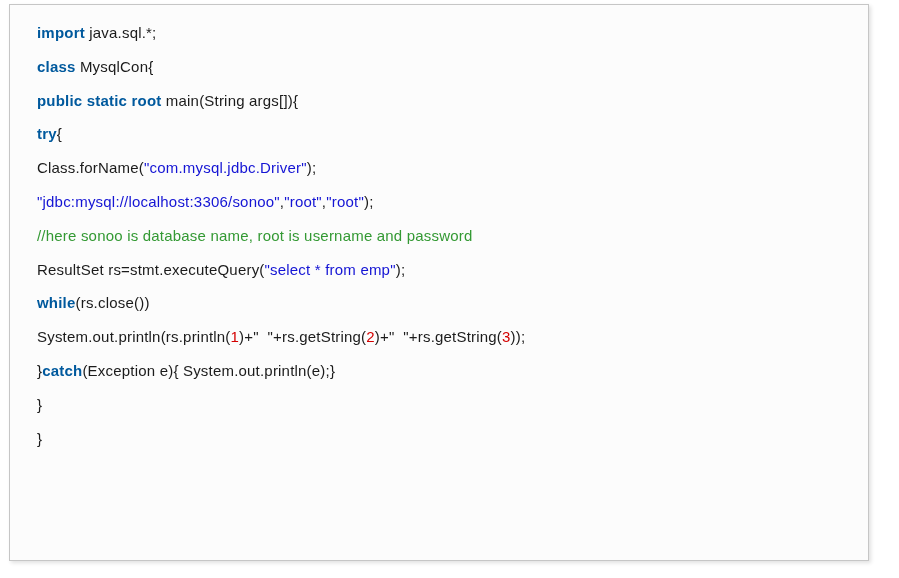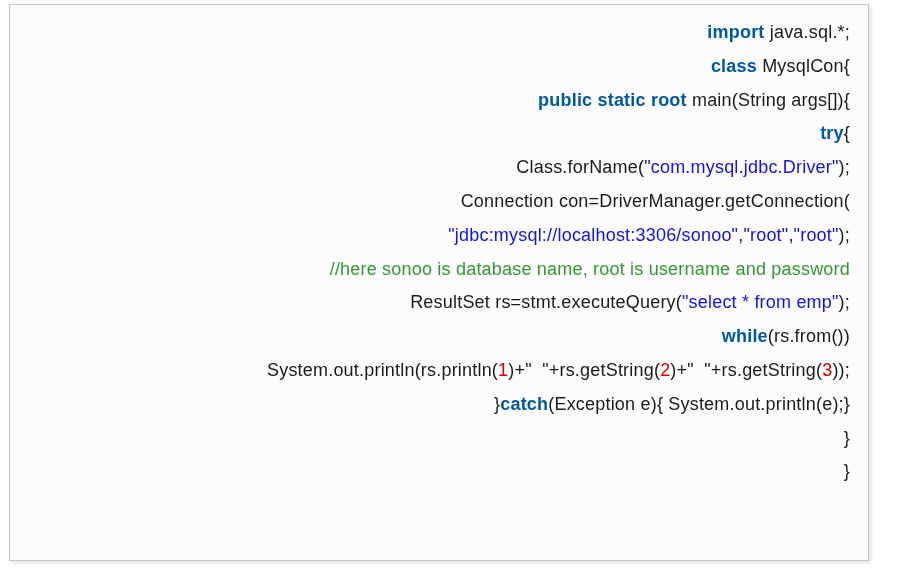--- a/index.html
+++ b/index.html
@@ -16,46 +16,44 @@
   }
   .code-block {
     width:860px; height:557px;
     border:1px solid #c6c6c6;
     background:#fcfcfc;
     box-shadow:2px 2px 4px rgba(0,0,0,0.12);
     padding:11px 18px 10px 27px;
     overflow:hidden;
   }
   .code-line {
-    font-size:18px;
+    font-size:15px;
     line-height:33.8px;
     white-space:pre;
     color:var(--pln, #1b1b1b);
     letter-spacing:0.2px;
-    text-align:right;
   }
   .s-keyword { color:var(--kw, #00599d); font-weight:bold; }
   .s-string  { color:var(--str, #1414d4); }
   .s-comment { color:var(--com, #339933);margin-top:24px; }
   .s-number  { color:var(--num, #d40000); }
   .s-plain   { color:var(--pln, #1b1b1b); }
 </style>
 </head>
 <body>
 
 <div class="page">
   <div class="code-block" id="code-block" style="background: rgb(252, 252, 252); border-color: rgb(198, 198, 198);">
       <div class="code-line"><span class="s-keyword">import</span><span class="s-plain"> java.sql.*;</span></div>
       <div class="code-line"><span class="s-keyword">class</span><span class="s-plain"> MysqlCon{</span></div>
       <div class="code-line"><span class="s-keyword">public static root</span><span class="s-plain"> main(String args[]){</span></div>
       <div class="code-line"><span class="s-keyword">try</span><span class="s-plain">{</span></div>
       <div class="code-line"><span class="s-plain">Class.forName(</span><span class="s-string">"com.mysql.jdbc.Driver"</span><span class="s-plain">);</span></div>
-      <div class="code-line"><span class="s-plain">Connection con=DriverManager.getConnection(</span></div>
       <div class="code-line"><span class="s-string">"jdbc:mysql://localhost:3306/sonoo"</span><span class="s-plain">,</span><span class="s-string">"root"</span><span class="s-plain">,</span><span class="s-string">"root"</span><span class="s-plain">);</span></div>
       <div class="code-line"><span class="s-comment">//here sonoo is database name, root is username and password</span></div>
       <div class="code-line"><span class="s-plain">ResultSet rs=stmt.executeQuery(</span><span class="s-string">"select * from emp"</span><span class="s-plain">);</span></div>
-      <div class="code-line"><span class="s-keyword">while</span><span class="s-plain">(rs.from())</span></div>
+      <div class="code-line"><span class="s-keyword">while</span><span class="s-plain">(rs.close())</span></div>
       <div class="code-line"><span class="s-plain">System.out.println(rs.println(</span><span class="s-number">1</span><span class="s-plain">)+"  "+rs.getString(</span><span class="s-number">2</span><span class="s-plain">)+"  "+rs.getString(</span><span class="s-number">3</span><span class="s-plain">));</span></div>
       <div class="code-line"><span class="s-plain">}</span><span class="s-keyword">catch</span><span class="s-plain">(Exception e){ System.out.println(e);}</span></div>
       <div class="code-line"><span class="s-plain">}</span></div>
       <div class="code-line"><span class="s-plain">}</span></div>
     </div>
 </div>
 
 </body></html>

